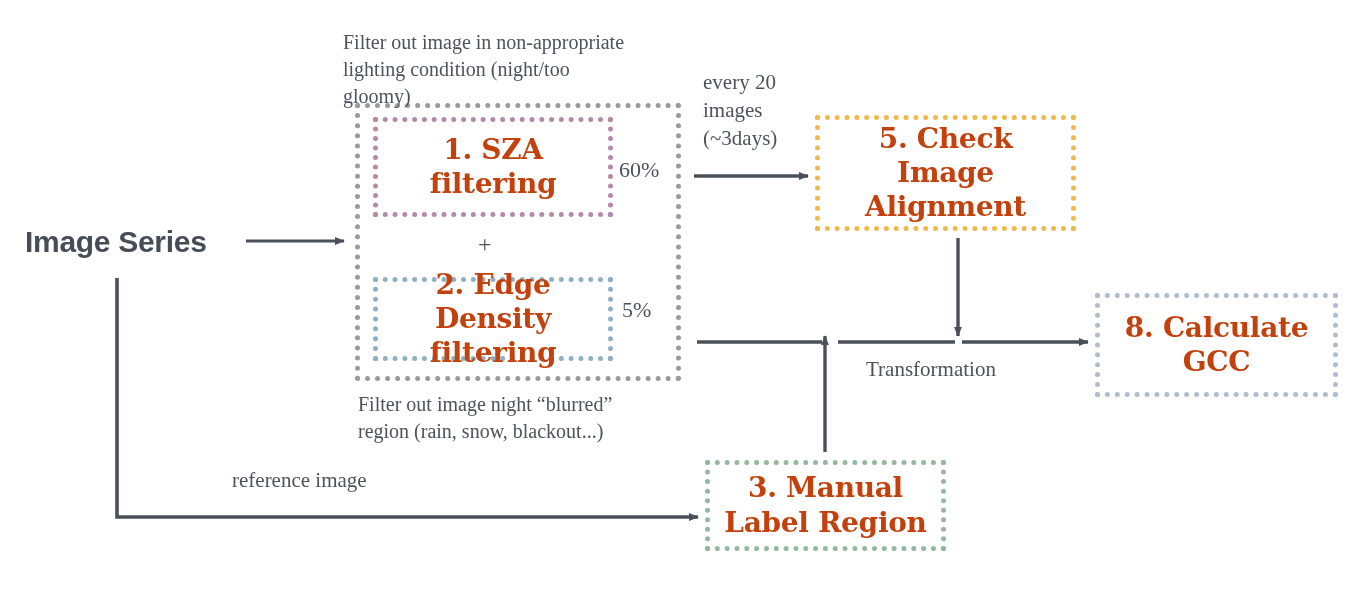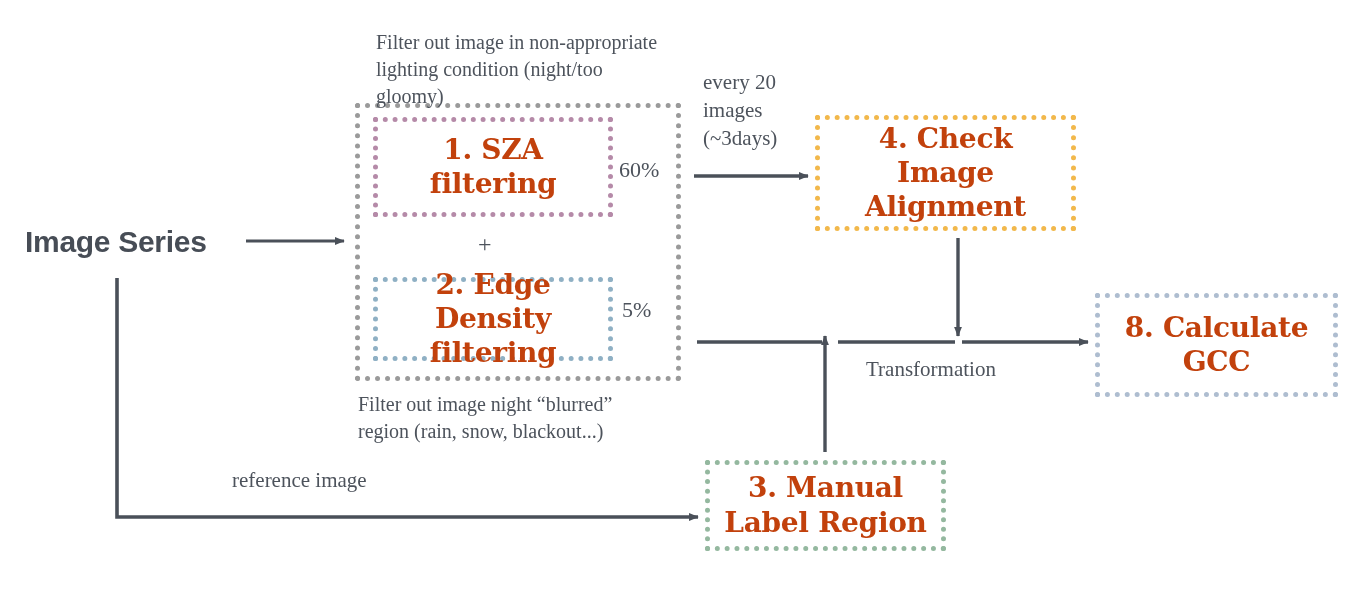--- a/index.html
+++ b/index.html
@@ -92,21 +92,21 @@
   
   #label-image-series {
     left: 25px; top: 222px;
     font-family: Liberation Sans, sans-serif;
     font-weight: bold;
     font-size: 30px;
     letter-spacing: -0.3px;
     color: #474d56;
   }
   #label-note-top {
-    left: 376px; top: 29px;
+    left: 343px; top: 29px;
     width: 290px;
     font-size: 20px;
   }
   #label-note-bottom {
     left: 358px; top: 391px;
     width: 300px;
     font-size: 20px;
   }
   #label-every20 {
     left: 703px; top: 68px;
@@ -199,19 +199,19 @@
   <div class="label" id="label-note-bottom">Filter out image night “blurred” region (rain, snow, blackout...)</div>
 
   <div class="label" id="label-every20">every  20
 images
 (~3days)</div>
 
   <div class="label" id="label-transformation">Transformation</div>
 
   <div class="label" id="label-reference">reference image</div>
 
-  <div class="node" id="node-align">4. Check Image Alignment</div>
+  <div class="node" id="node-align">5. Check Image Alignment</div>
 
   <div class="node" id="node-manual">3. Manual Label Region</div>
 
   <div class="node" id="node-gcc">8. Calculate GCC</div>
 
 </div>
 
 </body></html>

